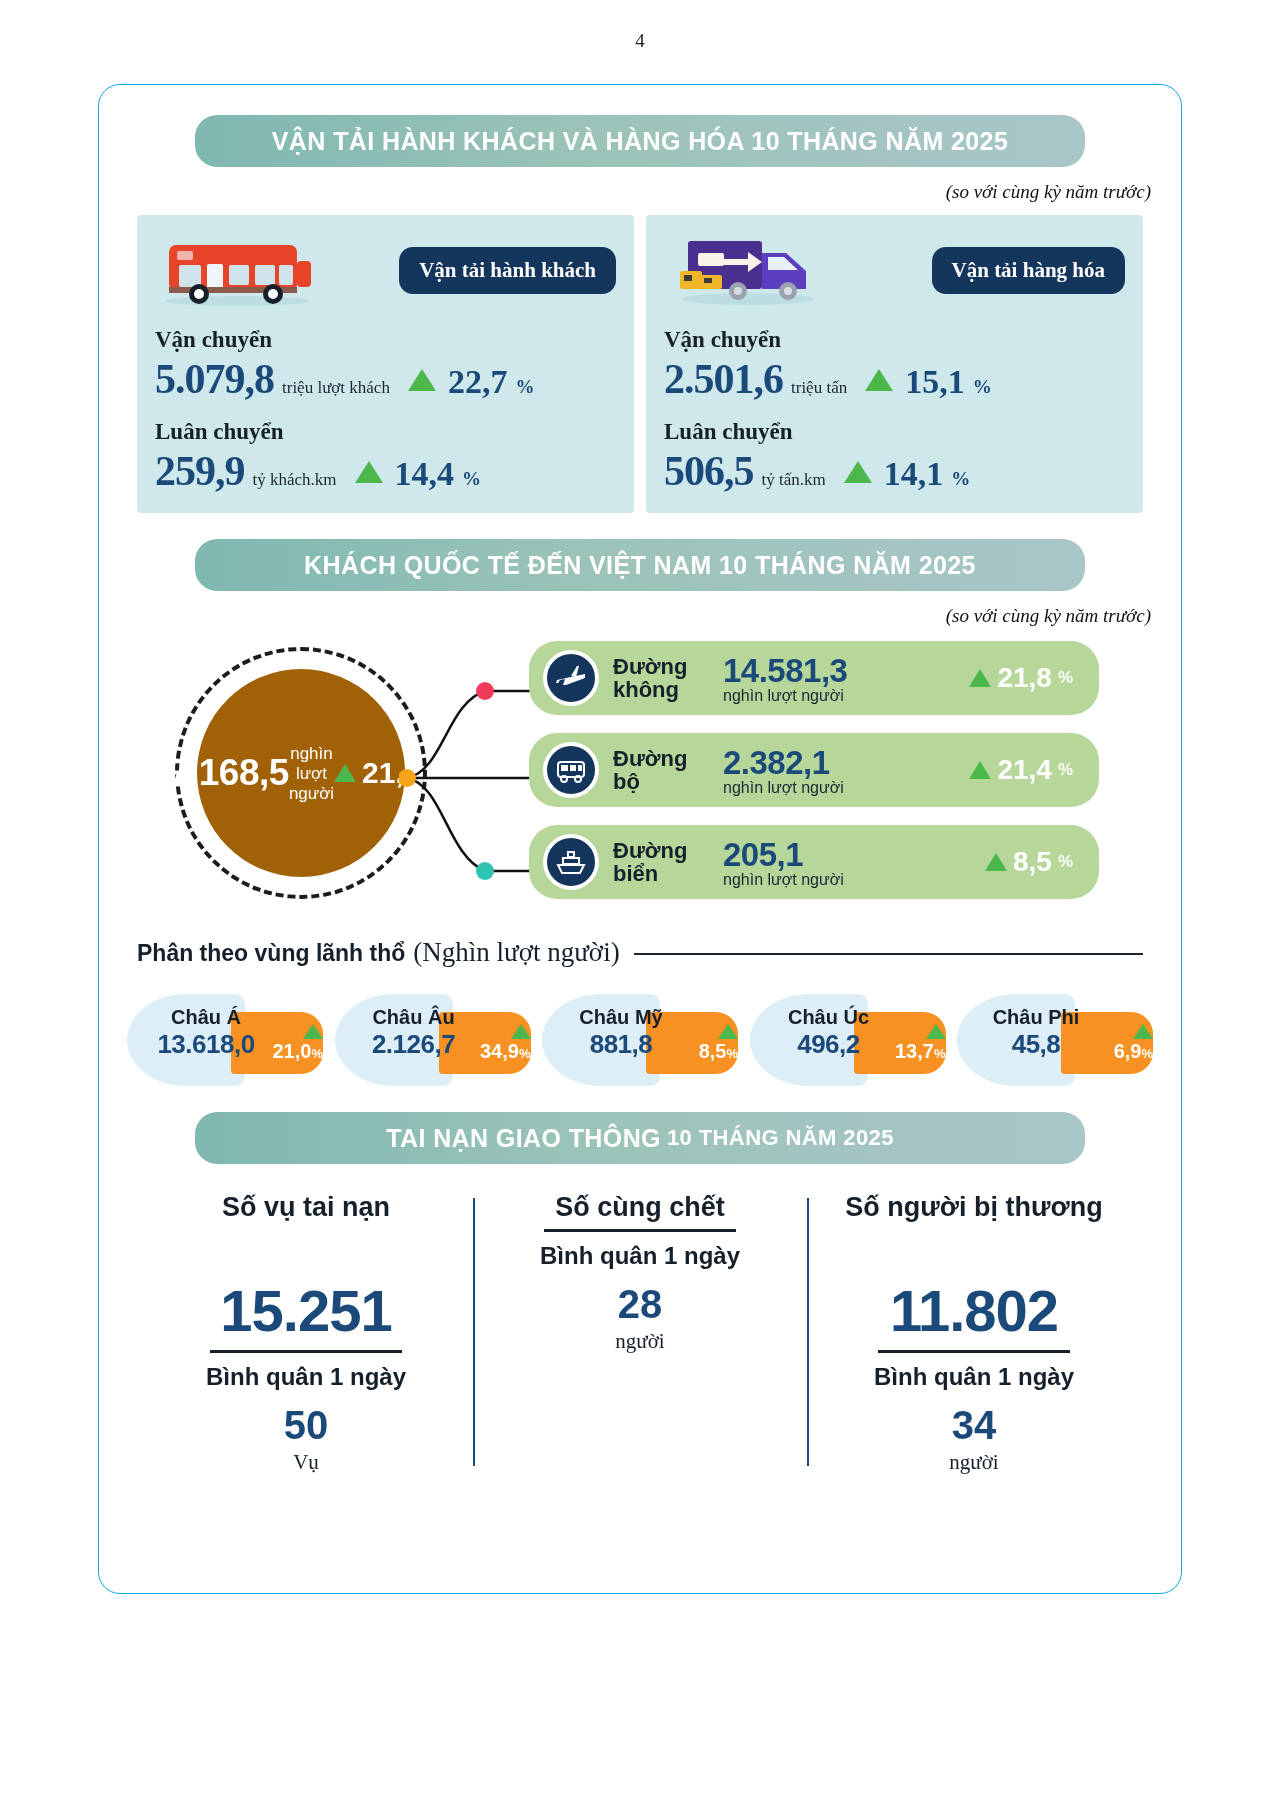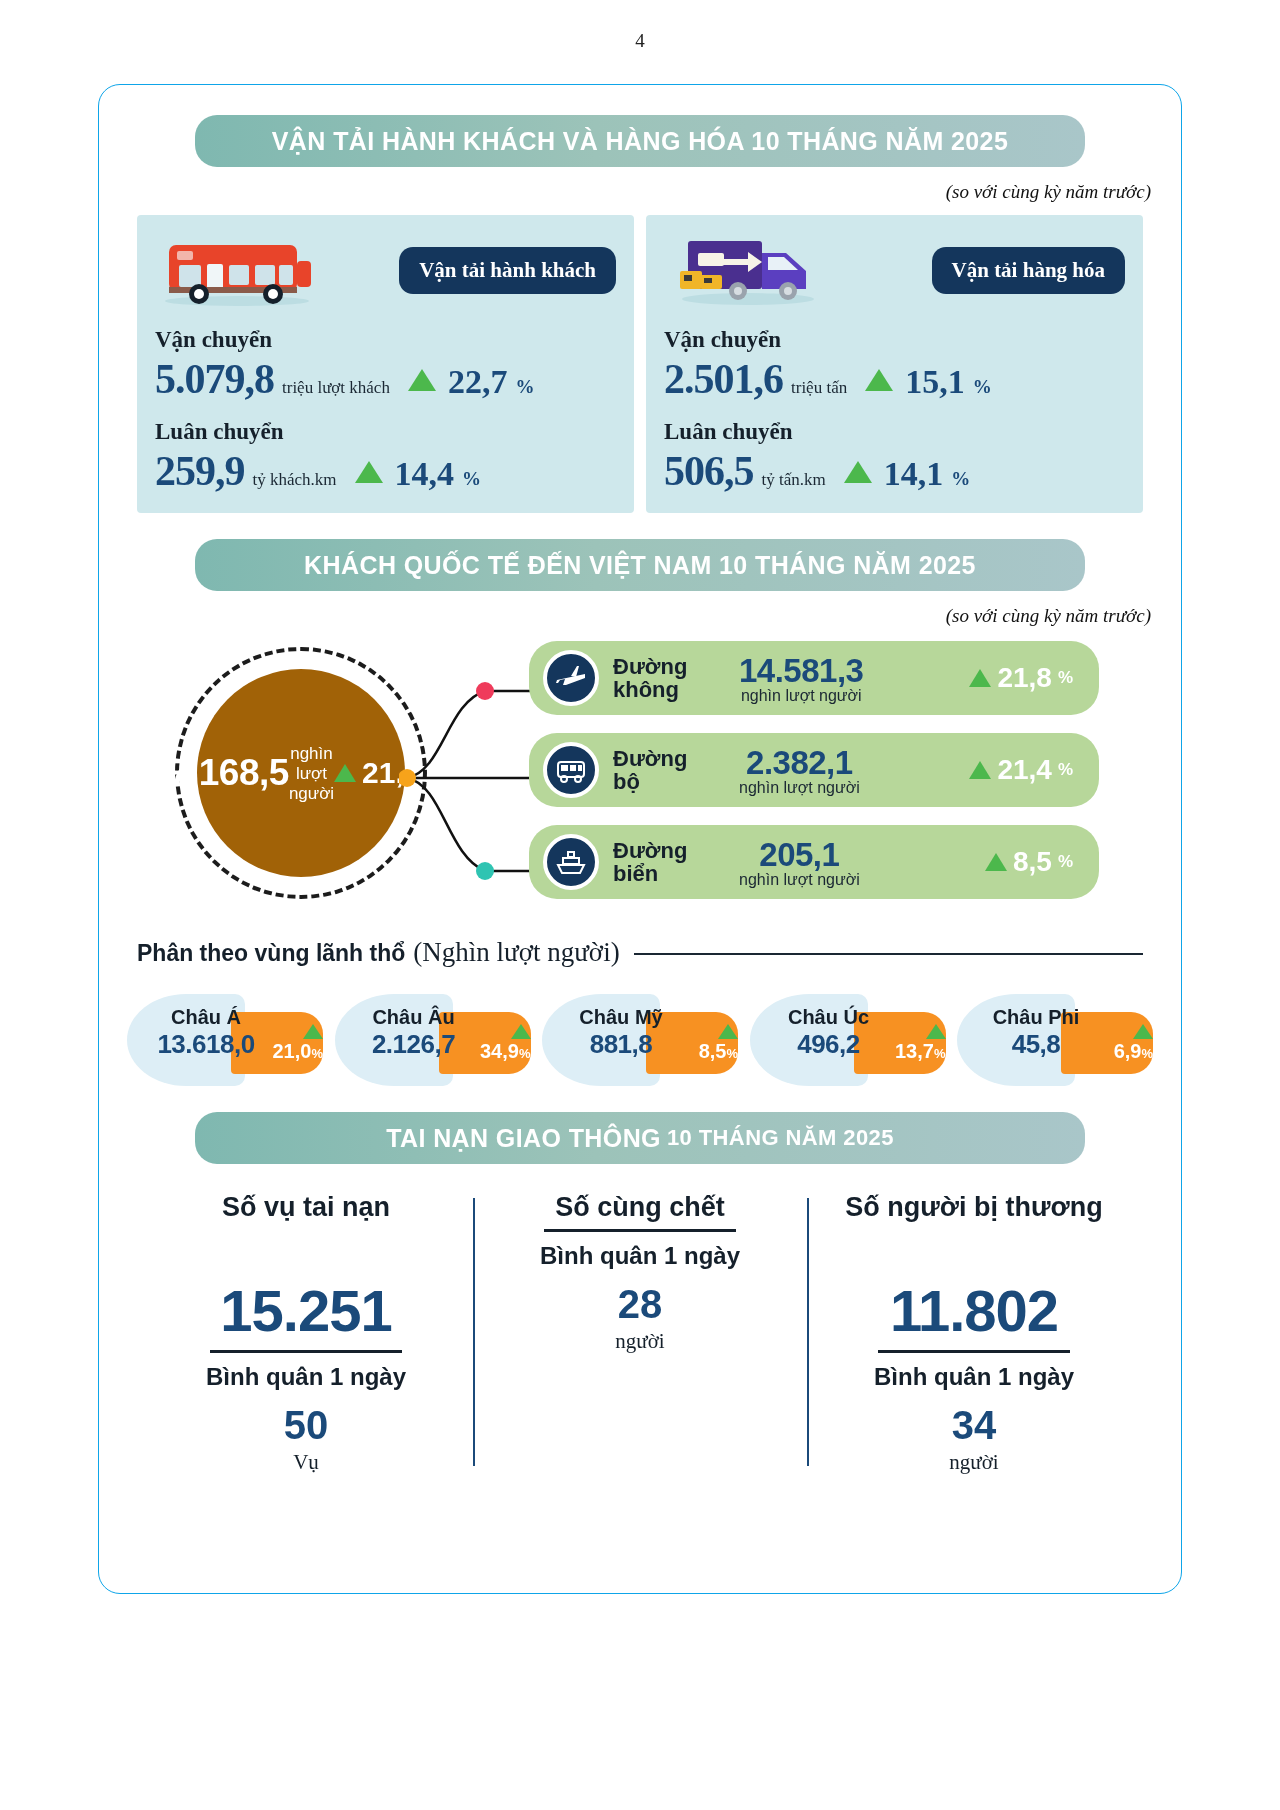--- a/index.html
+++ b/index.html
@@ -142,21 +142,21 @@
   .mode-icon {
     width: 56px; height: 56px; border-radius: 50%;
     background: #14365c; border: 4px solid #fff;
     display: flex; align-items: center; justify-content: center;
     flex: none;
   }
   .mode-name {
     font-size: 22px; font-weight: bold; color: #15202b;
     margin-left: 14px; line-height: 1.06; width: 104px;
   }
-  .mode-figs { margin-left: 22px; text-align: center; }
+  .mode-figs { margin-left: 6px; }
   .mode-value { font-size: 33px; font-weight: bold; color: #1b4a7a; letter-spacing: -.5px; }
   .mode-unit { font-size: 16px; color: #1a2733; margin-top: -3px; }
   .mode-pct-wrap { margin-left: auto; display: flex; align-items: center; gap: 6px; padding-right: 12px; }
   .mode-pct { font-size: 28px; font-weight: bold; color: #fff; }
   .mode-pct-sign { font-size: 17px; font-weight: bold; color: #fff; }
 
   
   .region-head {
     display: flex; align-items: baseline;
     padding: 0 38px; margin-top: 4px;

